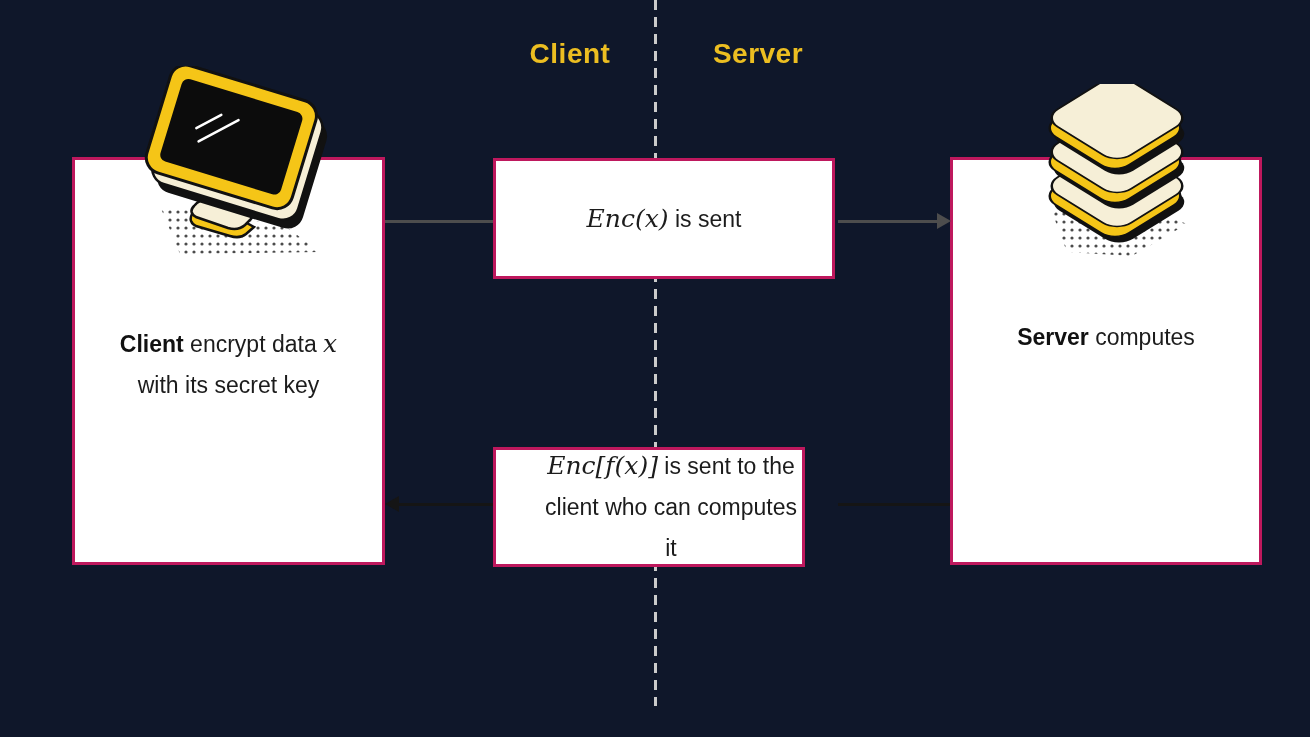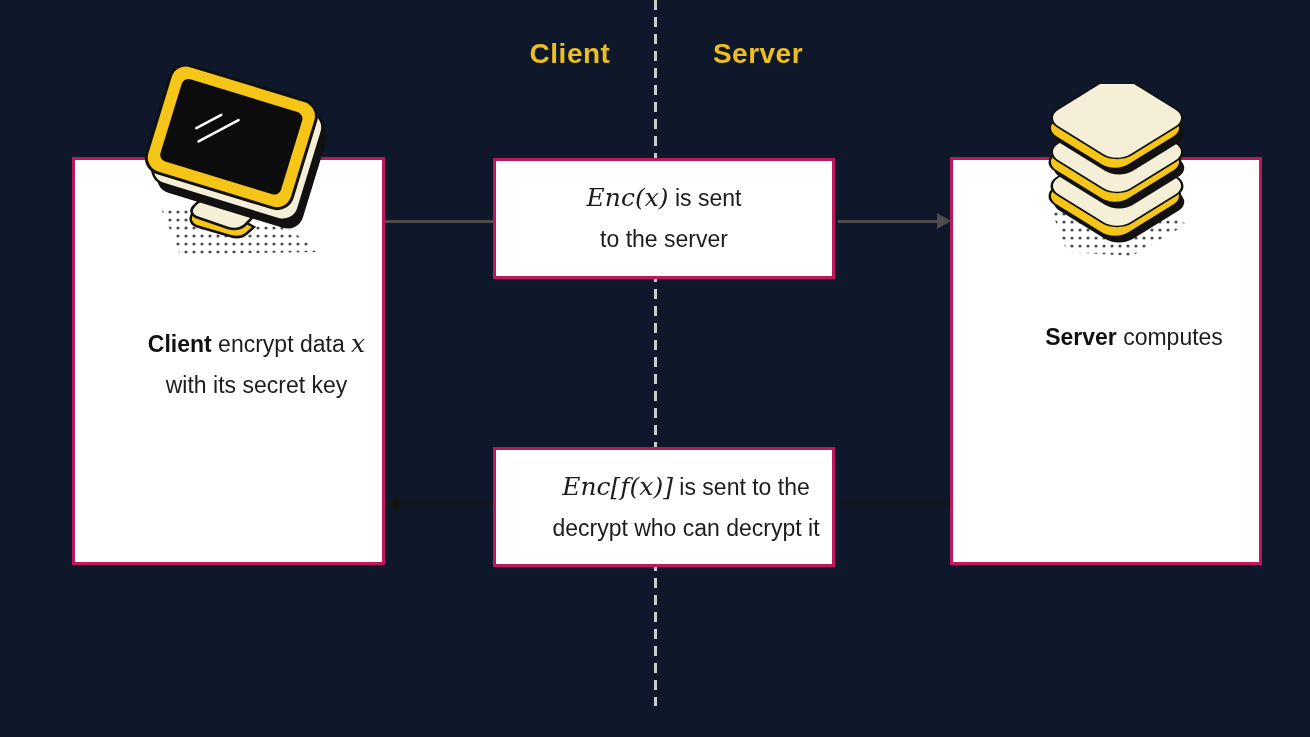--- a/index.html
+++ b/index.html
@@ -40,30 +40,30 @@
   
   .box {
     position: absolute;
     background: #ffffff;
     border: 3px solid #be185d;
     z-index: 1;
   }
   .entity-box.client-box { left: 72px;  top: 157px; width: 313px; height: 408px; }
   .entity-box.server-box { left: 950px; top: 157px; width: 312px; height: 408px; padding-left: 18px; }
   .msg-box.top-msg      { left: 493px; top: 158px; width: 342px; height: 121px; }
-  .msg-box.bottom-msg   { left: 493px; top: 447px; width: 342px; height: 120px; padding-left: 44px; }
+  .msg-box.bottom-msg   { left: 493px; top: 447px; width: 312px; height: 120px; padding-left: 44px; }
 
   .box-text {
     width: 100%;
     text-align: center;
     font-size: 23px;
     line-height: 41px;
     color: #1c1c1c;
   }
-  .entity-box .box-text { position: absolute; left: 0; margin-left: 28px; }
+  .entity-box .box-text { position: absolute; left: 0; }
   .client-box .box-text { top: 163px; }
   .server-box .box-text { top: 157px; }
   .msg-box { display: flex; align-items: center; justify-content: center; }
 
   .b { font-weight: 700; color: #111; }
   .math {
     font-family: "DejaVu Serif", serif;
     font-style: italic;
     font-size: 25px;
     color: #1c1c1c;
@@ -116,28 +116,27 @@
 
   <div class="box entity-box server-box">
     <div class="box-text">
       <div><span class="b">Server</span><span> computes</span></div>
     </div>
   </div>
 
   <div class="box msg-box top-msg">
     <div class="box-text">
       <div><span class="math">Enc(x)</span><span>  is sent</span></div>
-      <div>to the server</div>
     </div>
   </div>
 
   <div class="box msg-box bottom-msg">
     <div class="box-text">
       <div><span class="math">Enc[f(x)]</span><span> is sent to the</span></div>
-      <div>decrypt who can decrypt it</div>
+      <div>client who can computes it</div>
     </div>
   </div>
 
   <div class="arrow gray" id="arrow-top-left"></div>
   <div class="arrow gray" id="arrow-top-right">
       <span class="head-right"></span>
     </div>
   <div class="arrow black" id="arrow-bottom-left">
       <span class="head-left"></span>
     </div>

